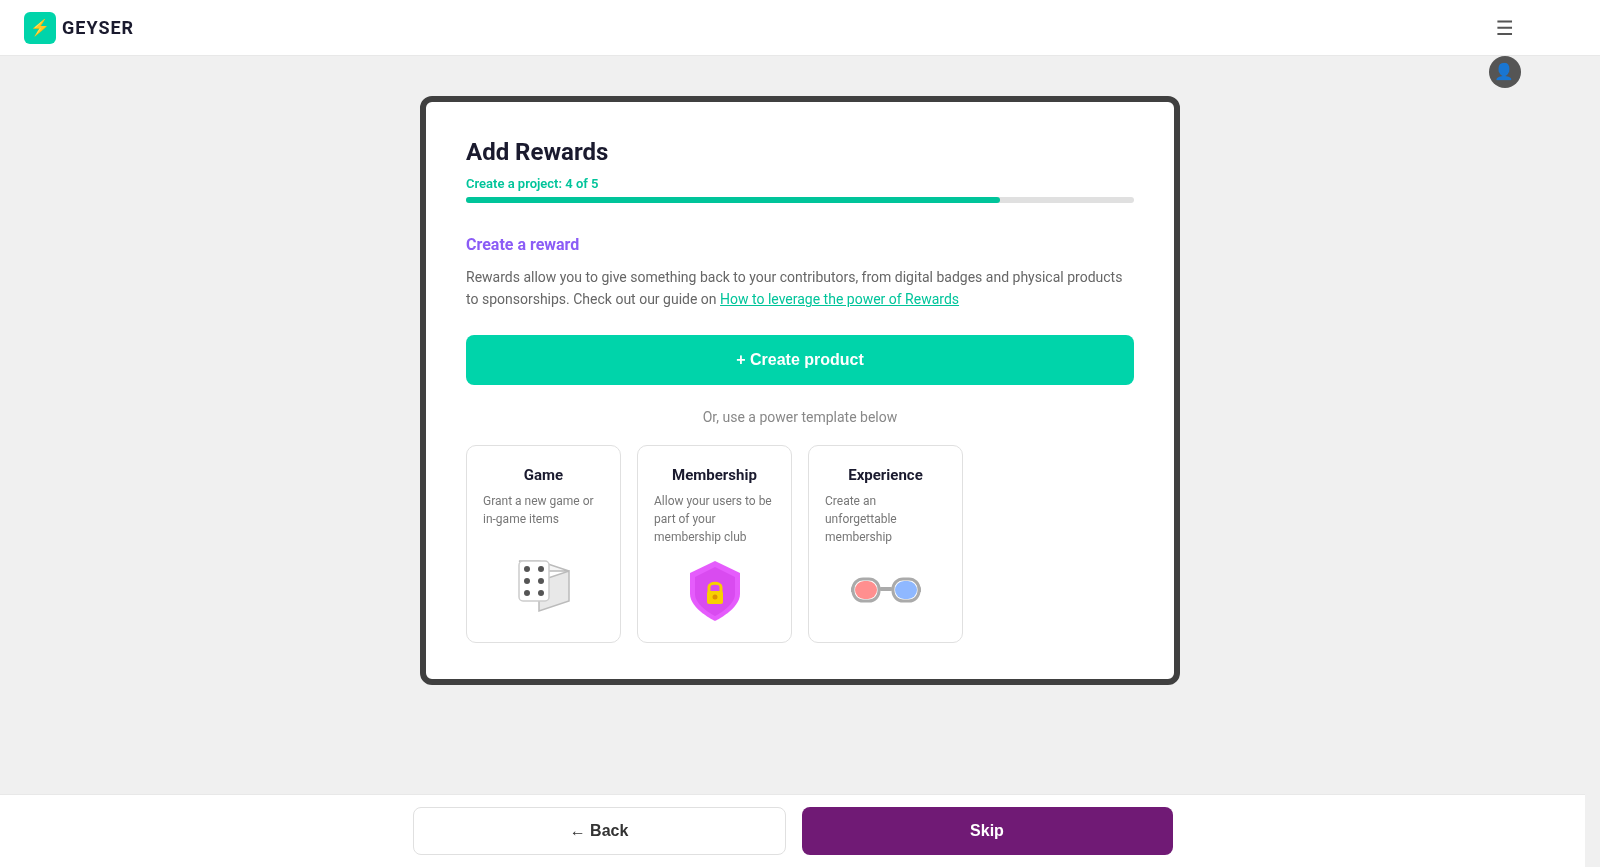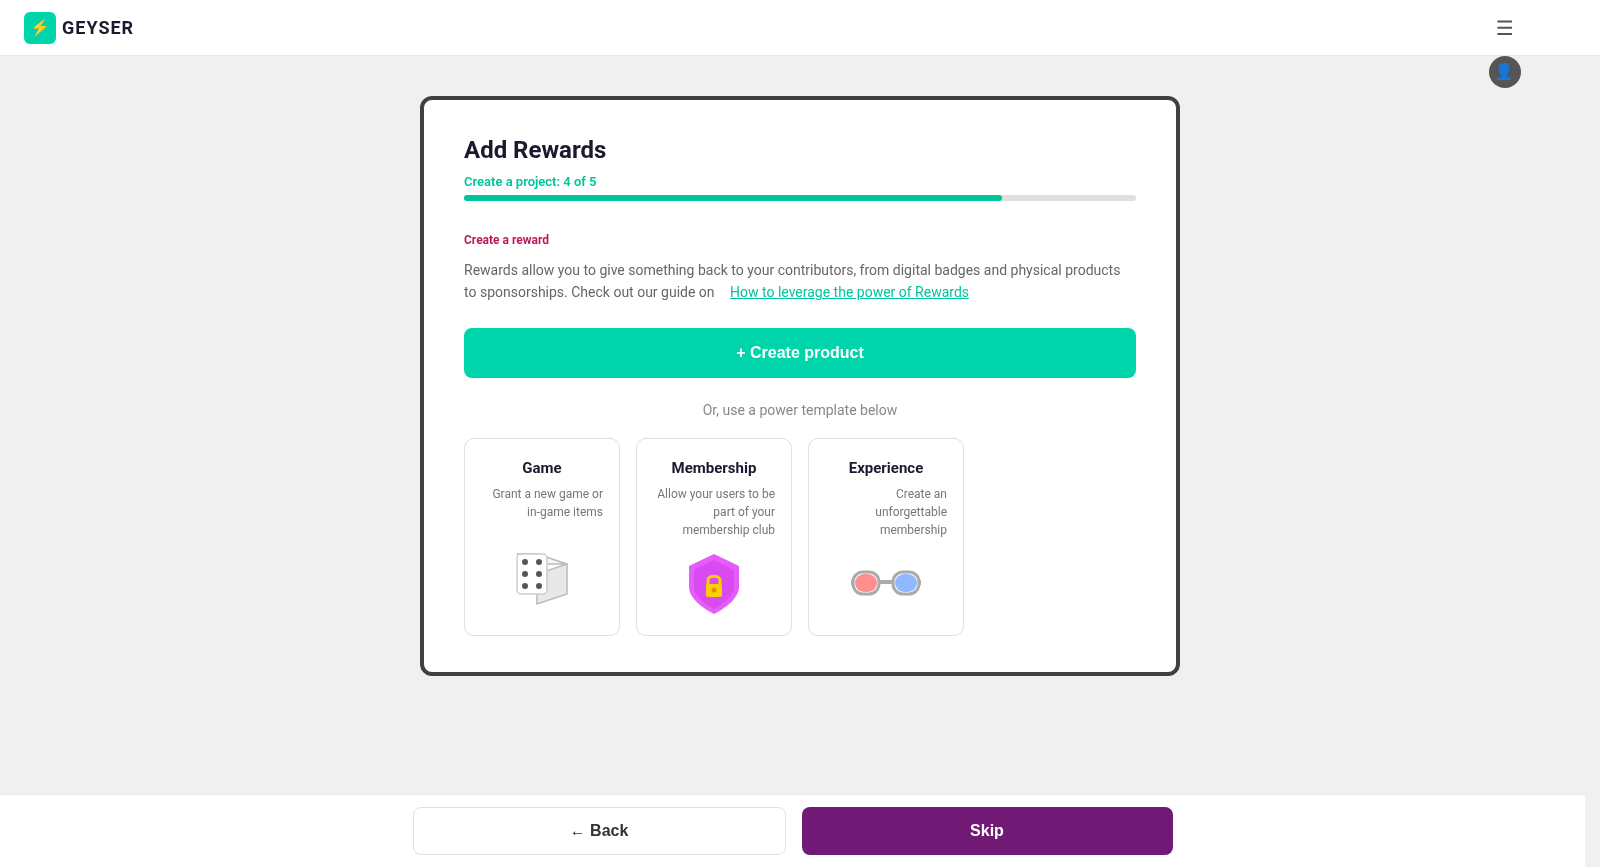--- a/index.html
+++ b/index.html
@@ -79,21 +79,21 @@
 
     
     .main {
       display: flex;
       justify-content: center;
       padding: 40px 20px 100px;
     }
     .card {
       background: #fff;
       border-radius: 12px;
-      border: 4px solid #404040;
+      border: 6px solid #404040;
       width: 760px;
       padding: 36px 40px;
     }
     .page-title {
       font-size: 24px;
       font-weight: 700;
       color: #1a1a2e;
       margin-bottom: 10px;
     }
     .progress-label {
@@ -109,35 +109,34 @@
       border-radius: 4px;
       margin-bottom: 32px;
     }
     .progress-bar-fill {
       height: 100%;
       background: #00c49a;
       border-radius: 4px;
     }
 
     .section-title {
-      font-size: 12px;
+      font-size: 16px;
       font-weight: 700;
-      color: #be185d;
+      color: #8b5cf6;
       margin-bottom: 12px;
     }
     .section-desc {
       font-size: 14px;
       color: #666;
       line-height: 1.6;
       margin-bottom: 24px;
     }
     .section-desc a {
       color: #00c49a;
       text-decoration: underline;
-      margin-left: 12px;
     }
 
     .create-reward-btn {
       width: 100%;
       background: #00d4aa;
       color: #fff;
       border: none;
       border-radius: 8px;
       padding: 16px;
       font-size: 16px;
@@ -175,21 +174,21 @@
     .template-title {
       font-size: 15px;
       font-weight: 700;
       color: #1a1a2e;
       margin-bottom: 8px;
       text-align: center;
     }
     .template-desc {
       font-size: 12px;
       color: #777;
-      text-align: right;
+      text-align: left;
       line-height: 1.5;
       margin-bottom: 16px;
       min-height: 48px;
     }
     .template-icon {
       font-size: 52px;
       line-height: 1;
       display: flex;
       align-items: center;
       justify-content: center;

